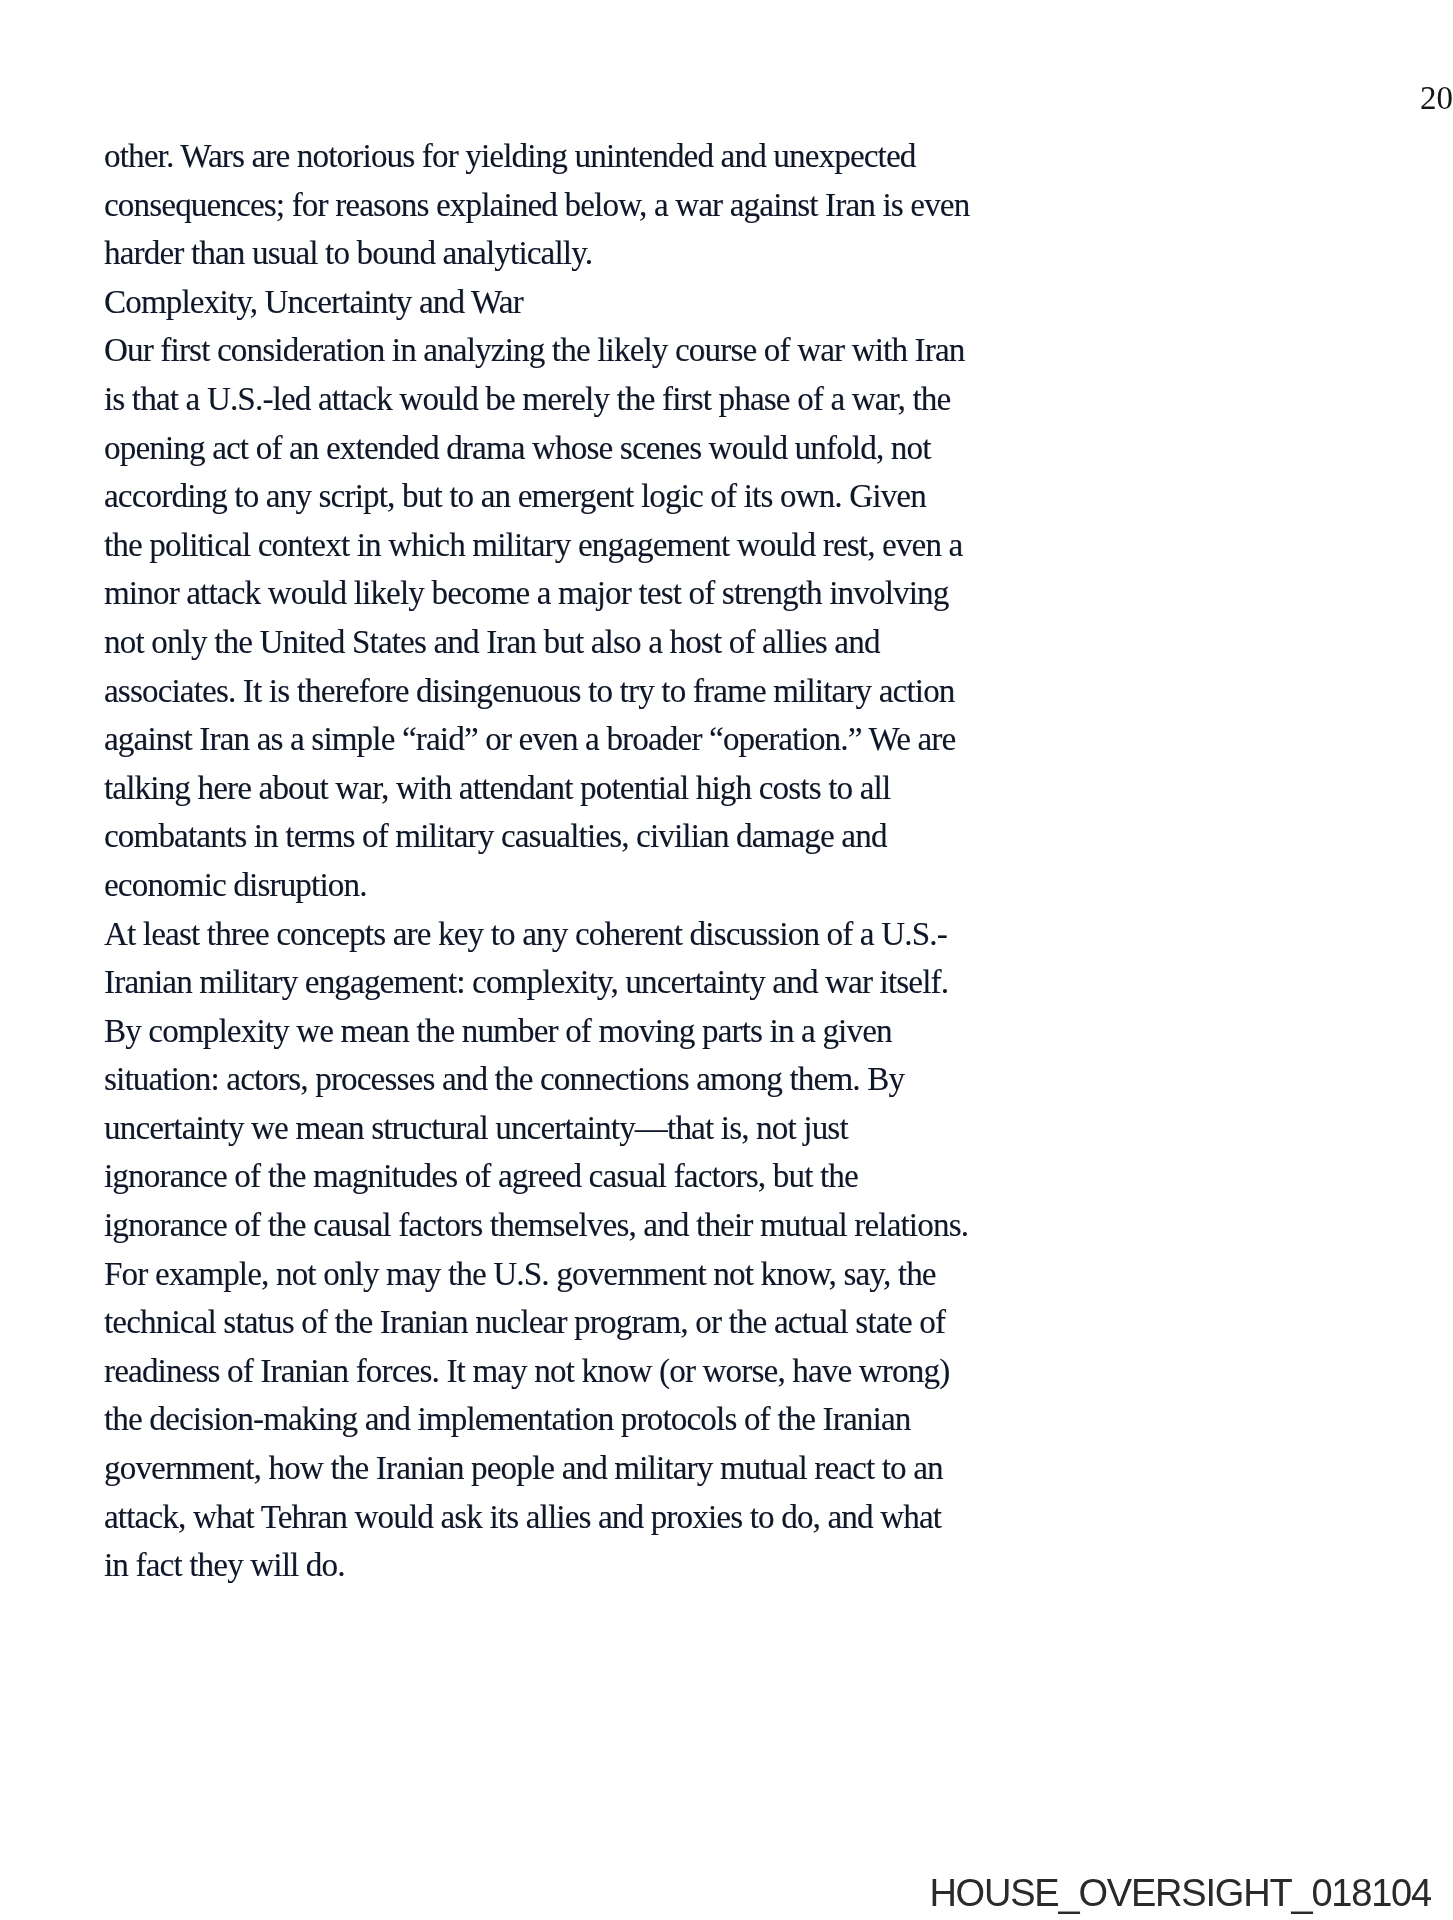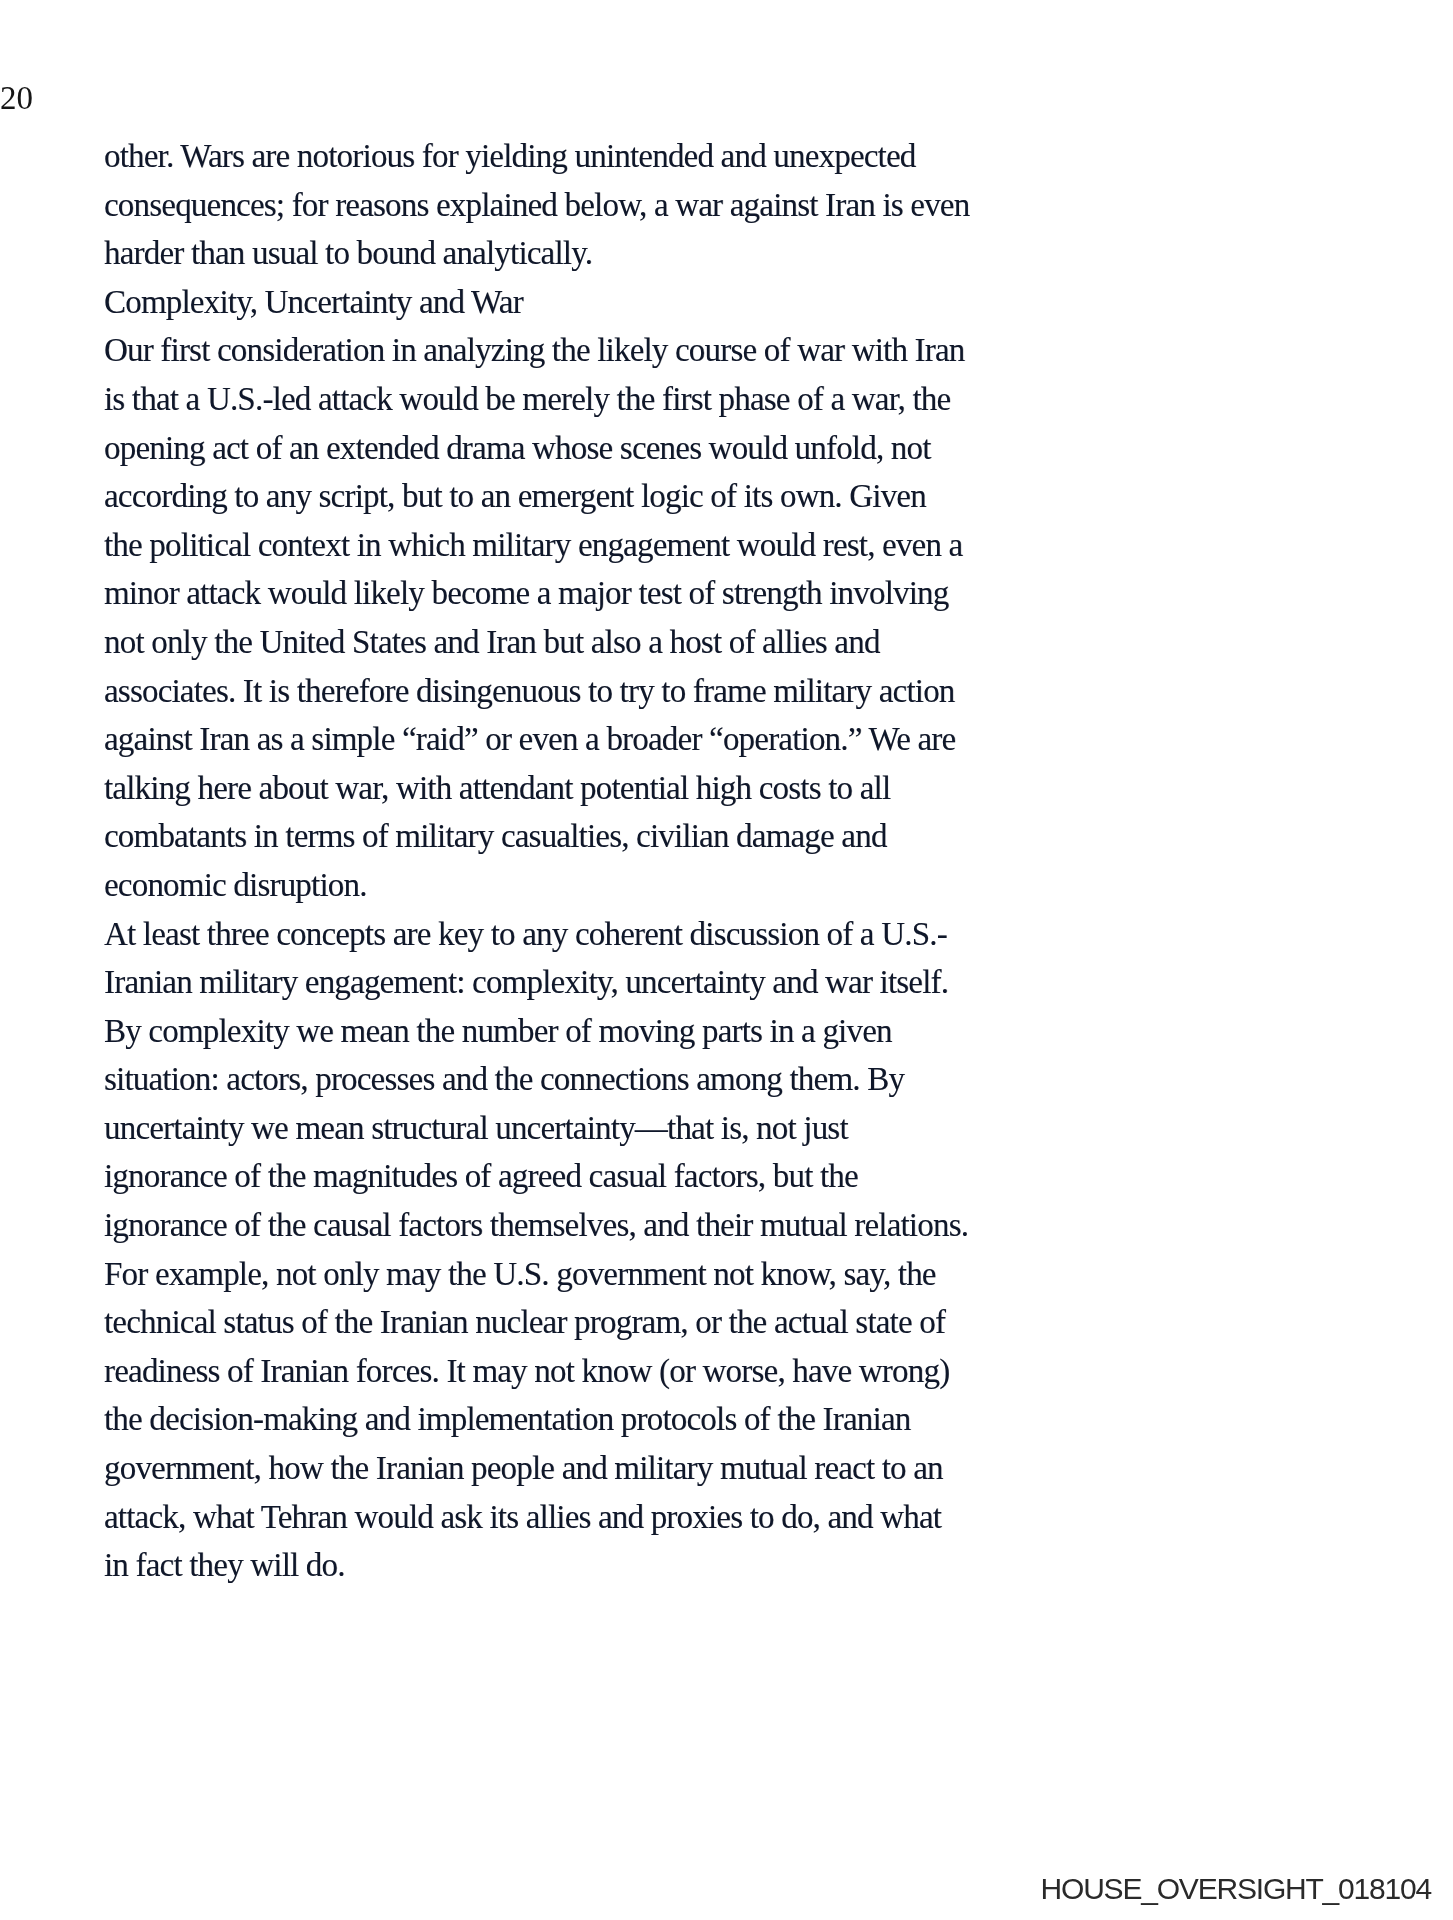--- a/index.html
+++ b/index.html
@@ -14,21 +14,21 @@
     background: #ffffff;
     overflow: hidden;
     font-family: "Liberation Serif", "DejaVu Serif", serif;
     color: #111111;
   }
   .page-number {
     position: absolute;
     top: 80px;
     left: 0;
     width: 100%;
-    text-align: left;
+    text-align: right;
     font-size: 33px;
     color: #161616;
   }
   .body-text {
     position: absolute;
     left: 104px;
     top: 132px;
     width: 1260px;
   }
   .body-text .line {
@@ -37,21 +37,21 @@
     letter-spacing: -0.8px;
     white-space: pre;
     color: #0f172a;
     text-shadow: 0.4px 0.4px 0 rgba(40,40,40,0.35);
   }
   .bates-stamp {
     position: absolute;
     top: 1872px;
     right: 22px;
     font-family: "Liberation Sans", "DejaVu Sans", sans-serif;
-    font-size: 30px;
+    font-size: 38px;
     letter-spacing: -1.2px;
     color: #2a2a2a;
   }
 </style>
 </head>
 <body>
 
 <div class="page">
 
   <div class="page-number">20</div>

